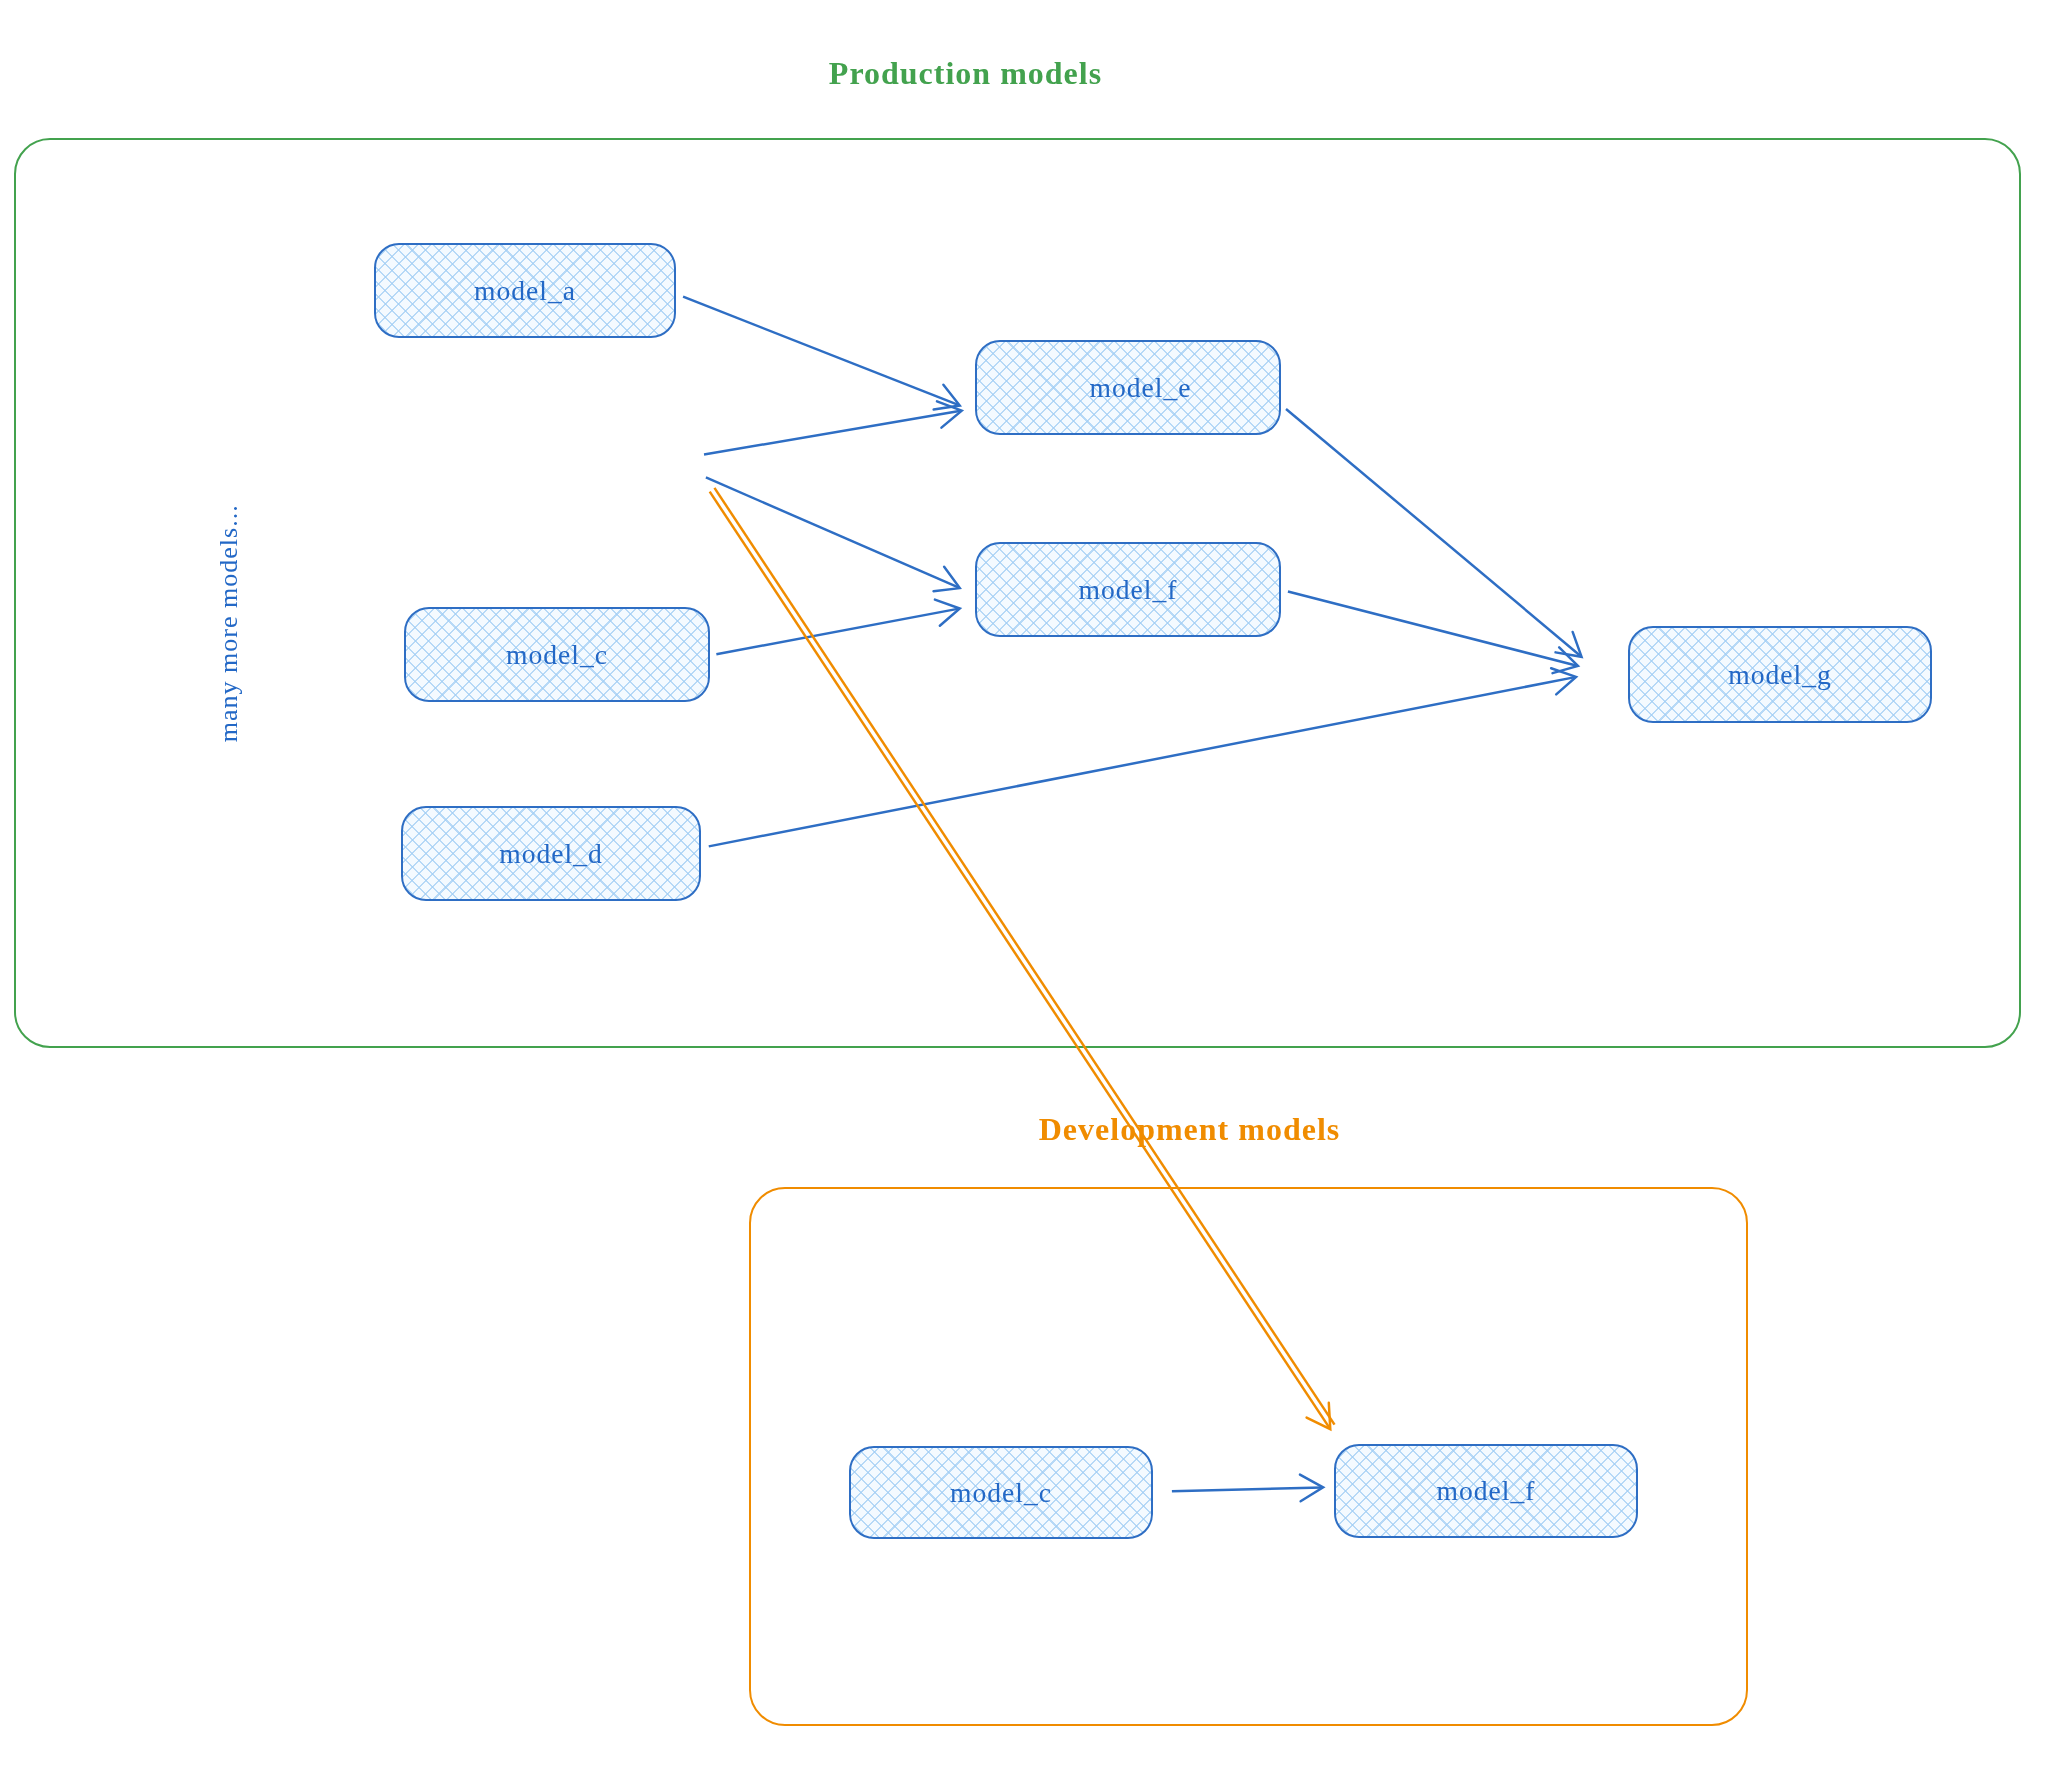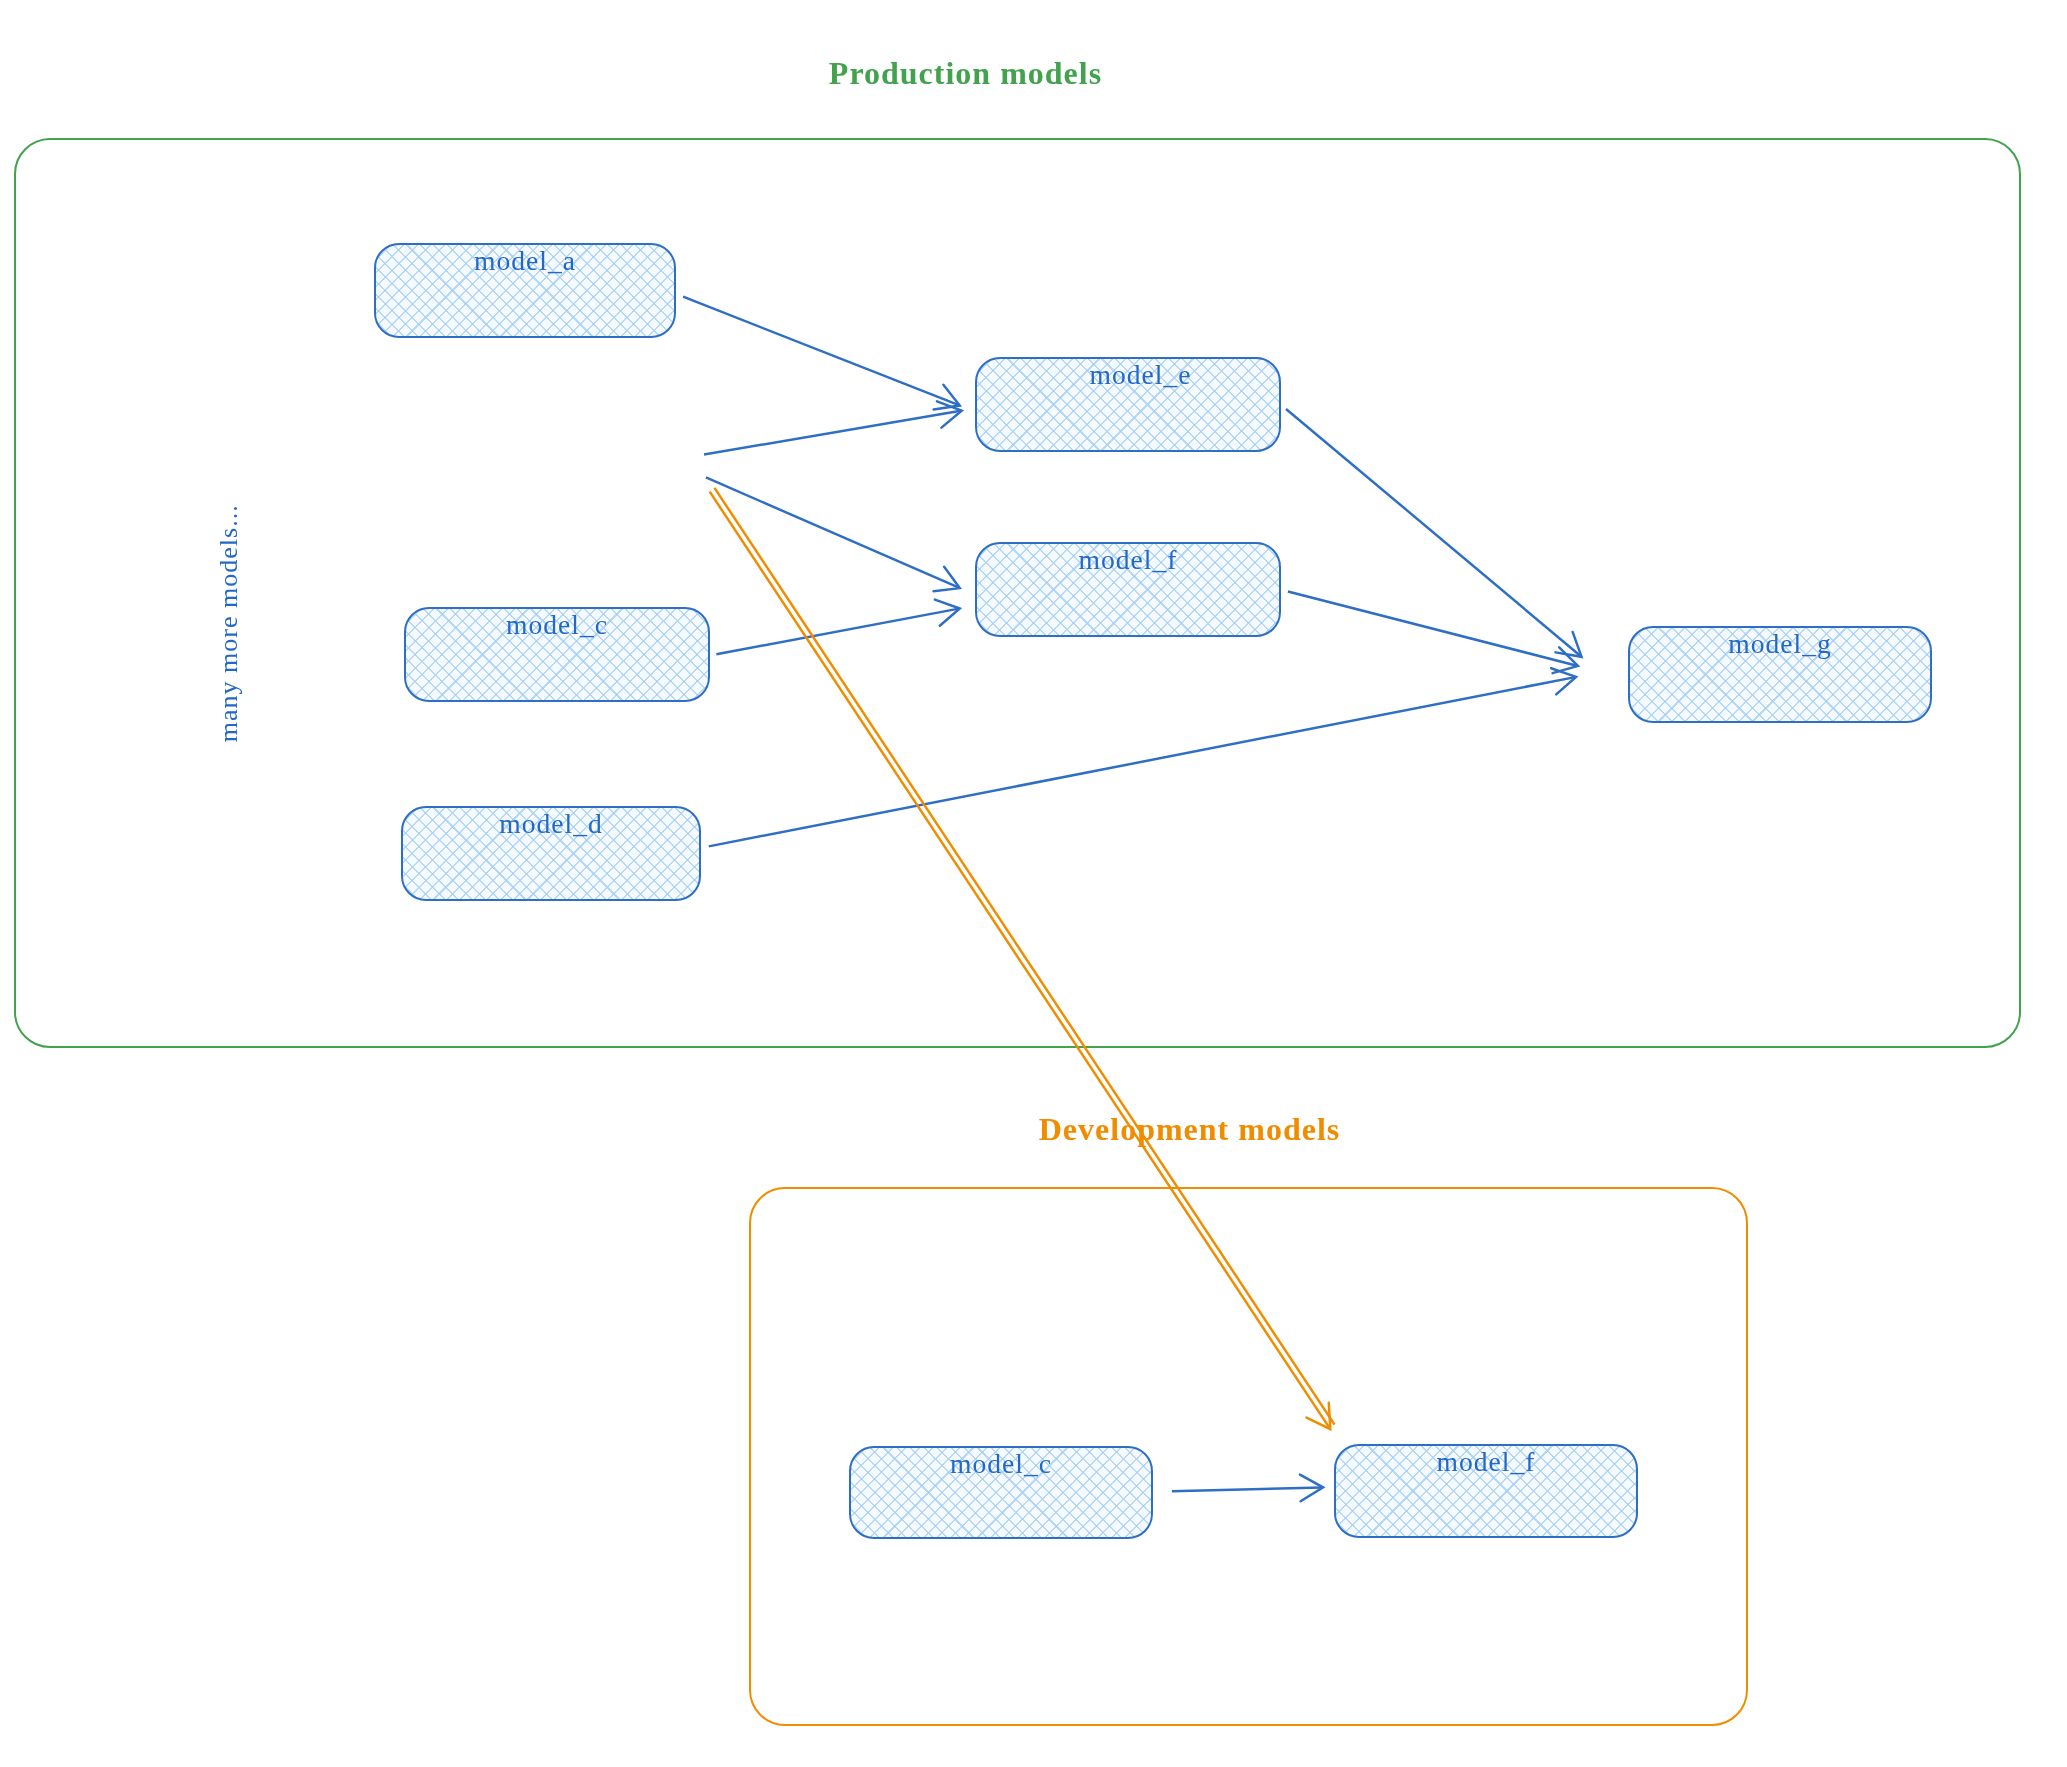--- a/index.html
+++ b/index.html
@@ -31,34 +31,34 @@
     text-align:center;
     width:495px;
   }
   .group-title.production{ left:718px; top:55px; color:#43a24e; }
   .group-title.development{ left:942px; top:1111px; color:#f08c00; }
   .node{
     position:absolute;
     box-sizing:border-box;
     border:2.5px solid #2e6ec4;
     border-radius:25px;
-    display:flex;align-items:flex-start;justify-content:center;
+    display:flex;align-items:center;justify-content:center;
     color:#2368c6;
     font-size:27.6px;
     letter-spacing:1px;
     background-color:#f4faff;
     background-image:
       repeating-linear-gradient(45deg, rgba(162,206,244,0.75) 0px, rgba(162,206,244,0.75) 1.5px, transparent 1.5px, transparent 9.5px),
       repeating-linear-gradient(135deg, rgba(162,206,244,0.75) 0px, rgba(162,206,244,0.75) 1.5px, transparent 1.5px, transparent 9.5px);
   }
   .n-model-a{ left:374px;top:243px;width:302px;height:95px; }
   .n-model-b{ left:385px;top:416px;width:307px;height:95px; }
   .n-model-c{ left:404px;top:607px;width:306px;height:95px; }
   .n-model-d{ left:401px;top:806px;width:300px;height:95px; }
-  .n-model-e{ left:975px;top:357px;width:306px;height:95px;padding-left:25px; }
+  .n-model-e{ left:975px;top:340px;width:306px;height:95px;padding-left:25px; }
   .n-model-f{ left:975px;top:542px;width:306px;height:95px; }
   .n-model-g{ left:1628px;top:626px;width:304px;height:97px; }
   .n-dev-model-c{ left:849px;top:1446px;width:304px;height:93px; }
   .n-dev-model-f{ left:1334px;top:1444px;width:304px;height:94px; }
   .side-note{
     position:absolute;
     left:95px;top:609px;width:266px;height:28.5px;
     color:#2368c6;
     font-size:26px;
     letter-spacing:1px;

